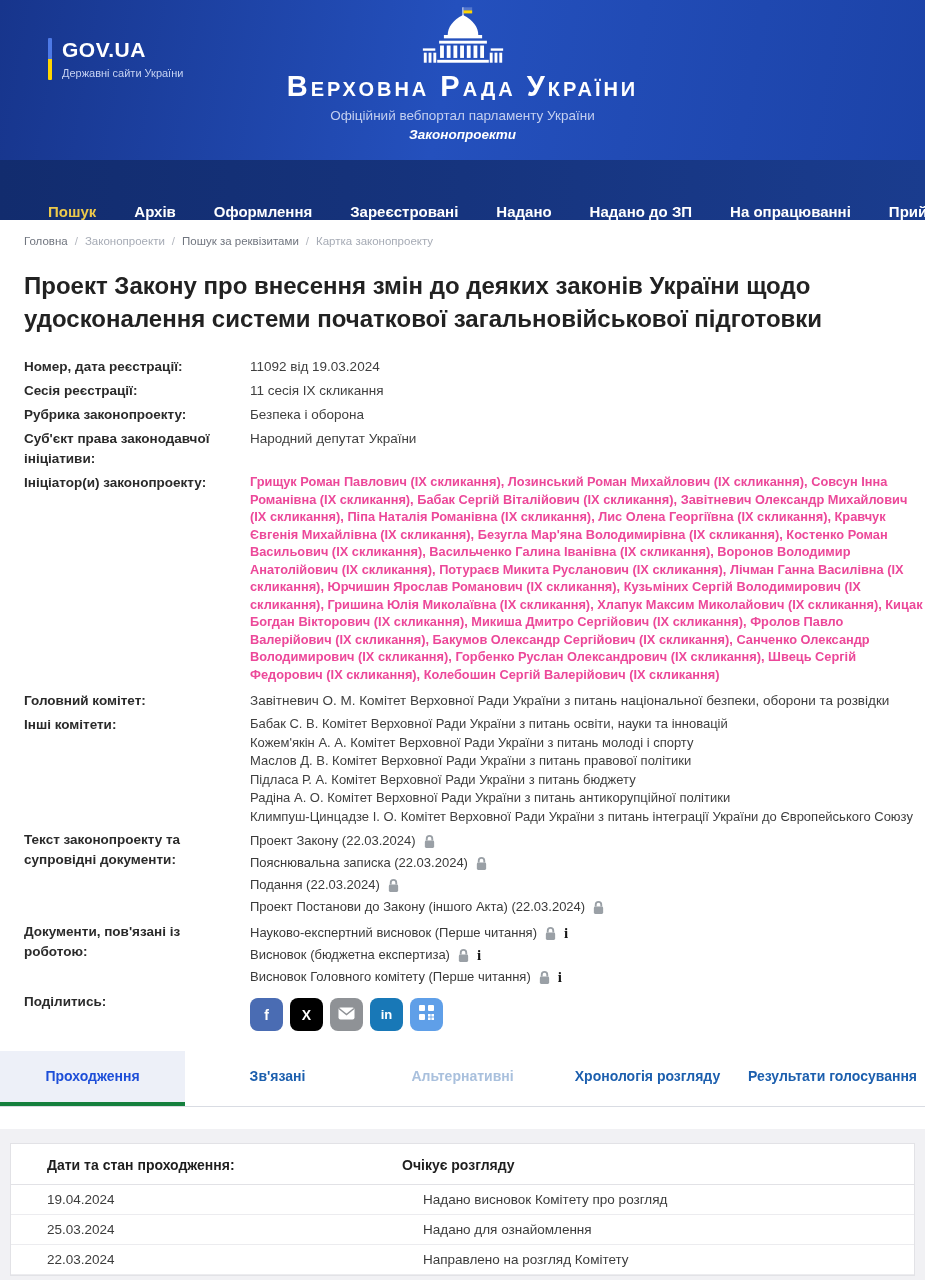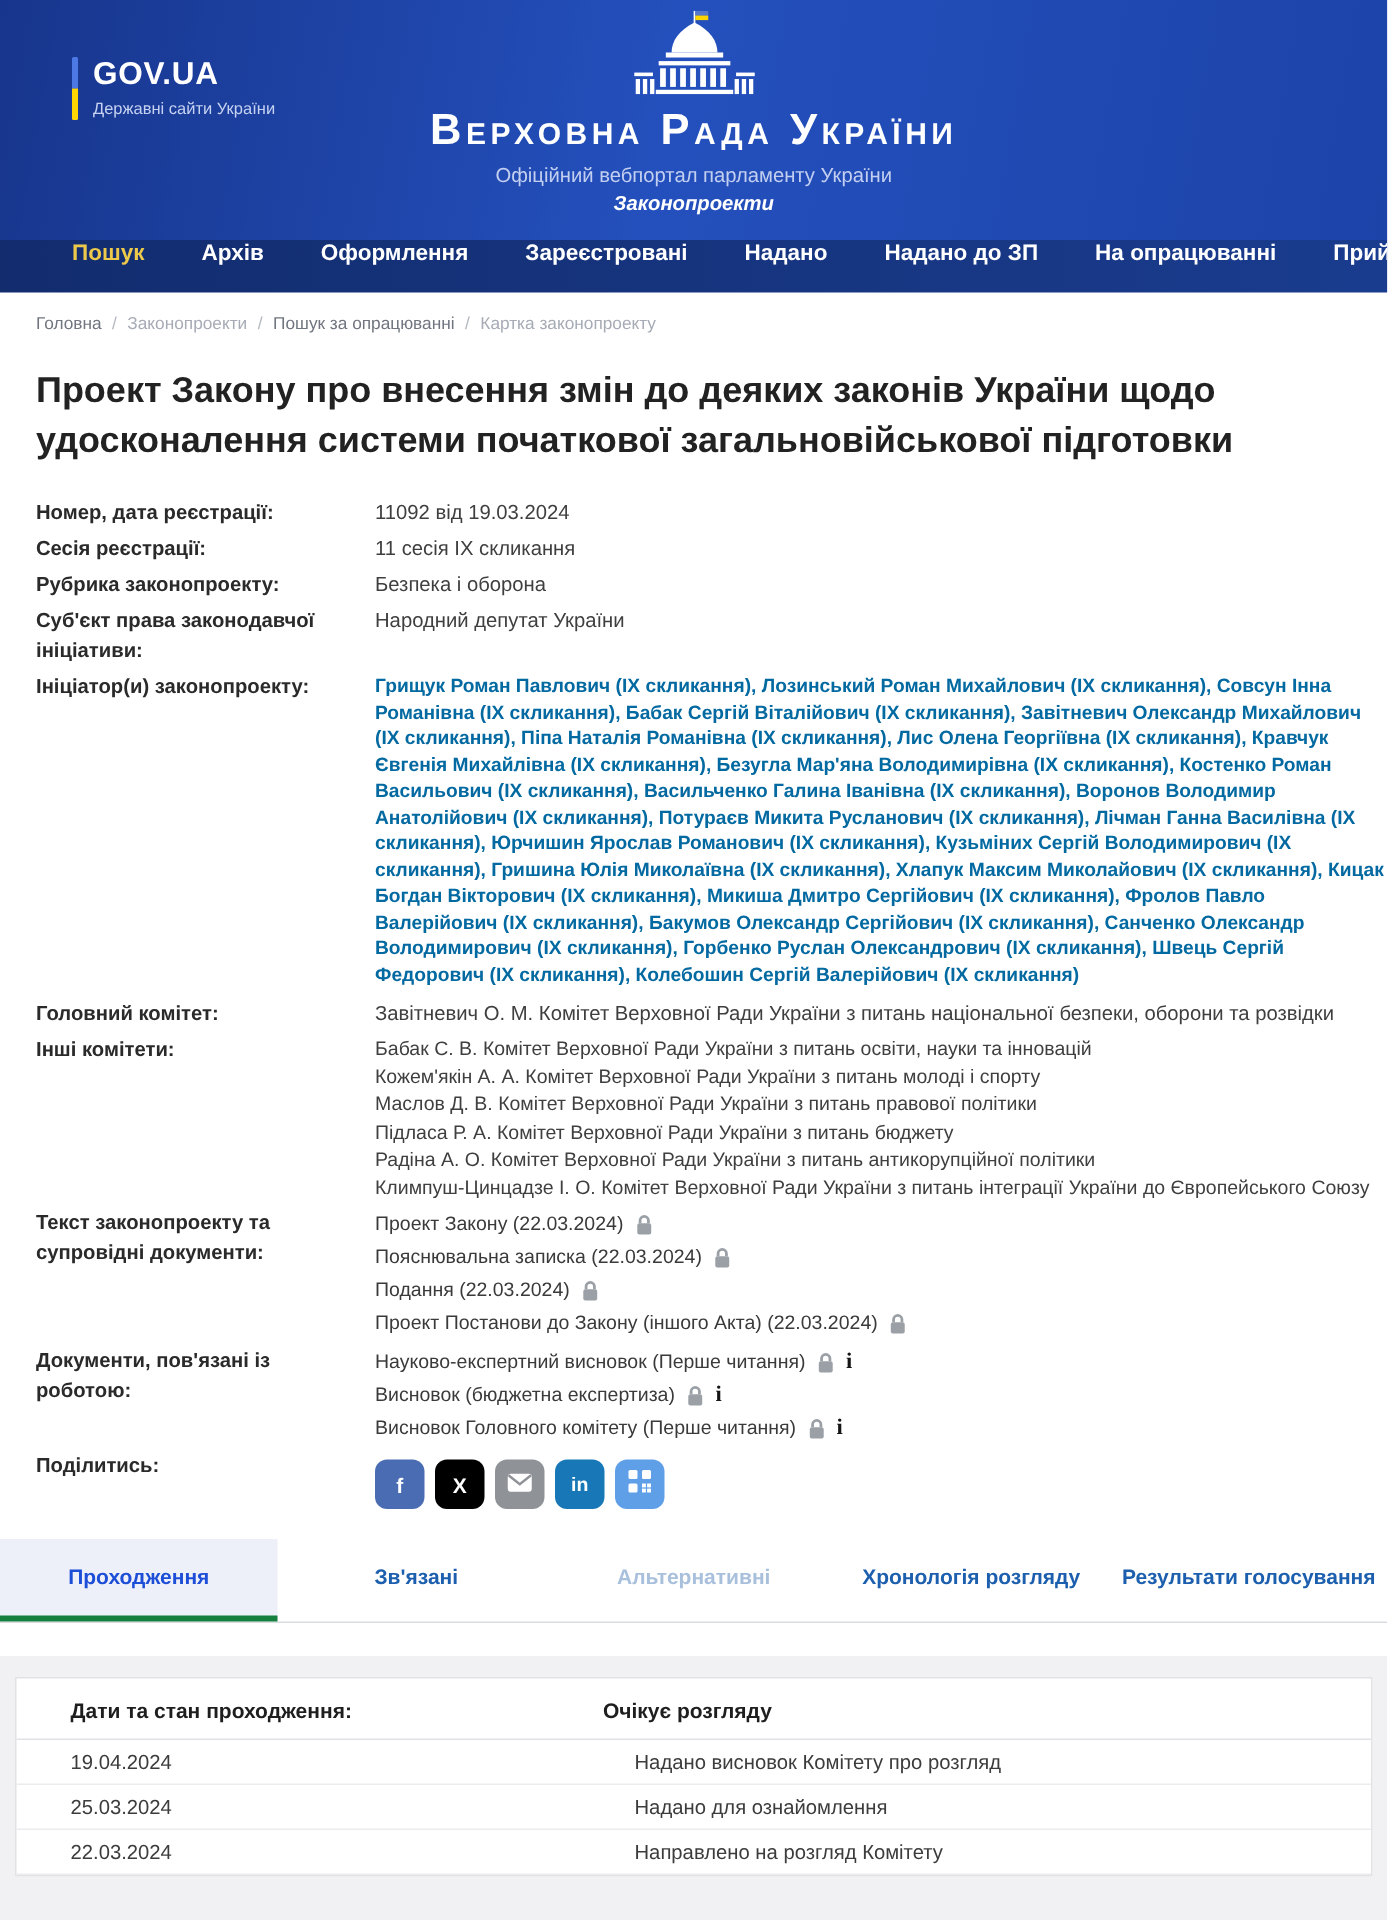--- a/index.html
+++ b/index.html
@@ -14,41 +14,41 @@
   .govua-bar .b1 { flex:1; background:#4d79e6; }
   .govua-bar .b2 { flex:1; background:#ffd500; }
   .govua-title { font-size:21px; font-weight:700; letter-spacing:.5px; }
   .govua-sub { font-size:11px; color:#c6d2f2; margin-top:5px; }
   .site-center { position:absolute; left:0; right:0; top:6px; text-align:center; }
   .site-title { font-size:29px; font-weight:700; font-variant:small-caps; letter-spacing:3px; margin-top:2px; }
   .site-sub { font-size:13.5px; color:#c3cff0; margin-top:5px; }
   .site-section { font-size:13.5px; font-weight:700; font-style:italic; margin-top:4px; }
 
   
-  .nav { height:35px; flex:none; background:linear-gradient(90deg,#122c6e,#1a3c8e);
-    display:flex; align-items:flex-start; padding-left:48px; }
+  .nav { height:60px; flex:none; background:linear-gradient(90deg,#122c6e,#1a3c8e);
+    display:flex; align-items:flex-end; padding-left:48px; }
   .nav-item { color:#fff; font-weight:700; font-size:15px; padding:0 19px; cursor:pointer; white-space:nowrap; }
   .nav-item:first-child { padding-left:0; }
   .nav-item.active { color:#ecc94b; }
 
   
   .breadcrumb { padding:15px 0 0 24px; font-size:11.5px; color:#70757f; }
   .breadcrumb .sep { color:#b3b7bf; margin:0 7px; }
   .breadcrumb .muted { color:#a6abb5; }
 
   
   .page-title { margin:22px 24px 0; font-size:24px; line-height:33px; font-weight:700; color:#222; max-width:860px; }
 
   
   .details { margin-top:22px; }
   .detail-row { display:flex; padding-left:24px; margin-bottom:4px; }
   .detail-label { width:226px; flex:none; font-weight:700; font-size:13.5px; line-height:20px; color:#2a2a2a; padding-right:14px; }
   .detail-value { flex:1; font-size:13.5px; line-height:20px; color:#3f3f3f; }
   .detail-row.gap { margin-bottom:8px; }
-  .initiators { font-size:12.8px; font-weight:700; line-height:17.5px; color:#0369a1; }
+  .initiators { font-size:12.8px; font-weight:700; line-height:17.5px; color:#ec4899; }
   .committee-line { font-size:13px; line-height:18.5px; color:#3f3f3f; }
   .doc-line { display:flex; align-items:center; gap:7px; font-size:13px; line-height:22px; color:#3a3a3a; cursor:pointer; }
   .lock-icon svg { display:block; }
   .info-i { font-family:"Liberation Serif", serif; font-weight:700; font-size:15px; color:#151515; cursor:pointer; }
   .share-row { display:flex; align-items:center; margin-top:6px; }
   .share-btn { width:33px; height:33px; border-radius:8px; margin-right:7px; display:flex; align-items:center;
     justify-content:center; color:#fff; font-weight:700; font-size:14px; cursor:pointer; }
   .share-facebook { background:#4a6cb3; }
   .share-x { background:#000; }
   .share-email { background:#8f9296; }
@@ -125,21 +125,21 @@
     <div class="nav-item">Архів</div>
     <div class="nav-item">Оформлення</div>
     <div class="nav-item">Зареєстровані</div>
     <div class="nav-item">Надано</div>
     <div class="nav-item">Надано до ЗП</div>
     <div class="nav-item">На опрацюванні</div>
     <div class="nav-item">Прийнято</div>
   </div>
 
   <div class="breadcrumb">
-    <span>Головна</span><span class="sep">/</span><span class="muted">Законопроекти</span><span class="sep">/</span><span>Пошук за опрацюванні</span><span class="sep">/</span><span class="muted">Картка законопроекту</span>
+    <span>Головна</span><span class="sep">/</span><span class="muted">Законопроекти</span><span class="sep">/</span><span>Пошук за реквізитами</span><span class="sep">/</span><span class="muted">Картка законопроекту</span>
   </div>
 
   <h1 class="page-title">Проект Закону про внесення змін до деяких законів України щодо удосконалення системи початкової загальновійськової підготовки</h1>
 
   <div class="details">
 
     <div class="detail-row">
       <div class="detail-label">Номер, дата реєстрації:</div>
       <div class="detail-value">11092 від 19.03.2024</div>
     </div>

